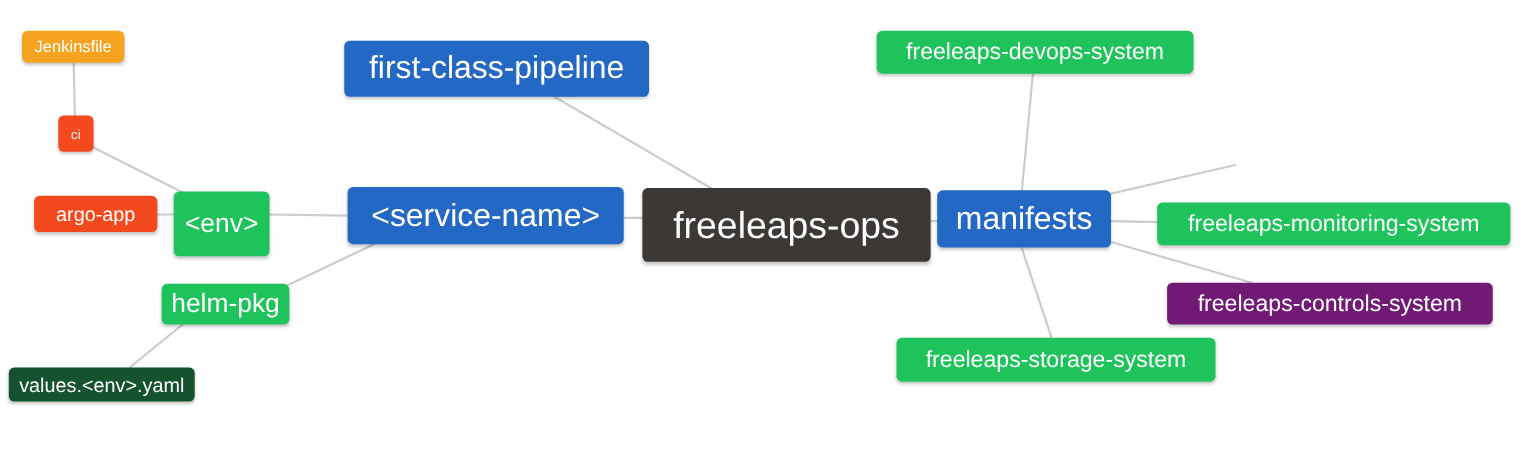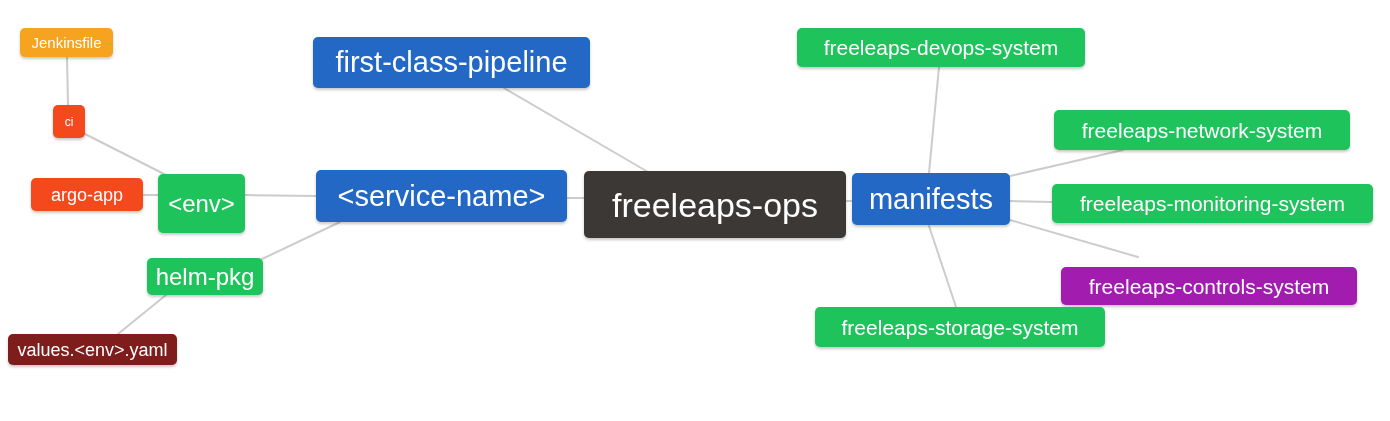--- a/index.html
+++ b/index.html
@@ -56,23 +56,22 @@
       <line x1="1010" y1="176" x2="1123" y2="150" stroke="#cccccc" stroke-width="2" stroke-linecap="round"></line>
       <line x1="1010" y1="201" x2="1052" y2="202" stroke="#cccccc" stroke-width="2" stroke-linecap="round"></line>
       <line x1="1010" y1="220" x2="1138" y2="257" stroke="#cccccc" stroke-width="2" stroke-linecap="round"></line>
       <line x1="929" y1="226" x2="956" y2="307" stroke="#cccccc" stroke-width="2" stroke-linecap="round"></line>
     </svg>
 <div class="node" style="left: 20px; top: 28px; width: 93px; height: 29px; font-size: 15px; background: rgb(246, 164, 31); color: rgb(255, 255, 255);">Jenkinsfile</div>
     <div class="node" style="left: 53px; top: 105px; width: 32px; height: 33px; font-size: 12px; background: rgb(244, 73, 28); color: rgb(255, 255, 255);">ci</div>
     <div class="node" style="left: 31px; top: 178px; width: 112px; height: 33px; font-size: 18px; background: rgb(244, 73, 28); color: #ffffff;">argo-app</div>
     <div class="node" style="left: 158px; top: 174px; width: 87px; height: 59px; font-size: 24px; background: rgb(31, 195, 92); color: rgb(255, 255, 255);">&lt;env&gt;</div>
     <div class="node" style="left: 147px; top: 258px; width: 116px; height: 37px; font-size: 24px; background: rgb(31, 195, 92); color: rgb(255, 255, 255);">helm-pkg</div>
-    <div class="node" style="left: 8px; top: 334px; width: 169px; height: 31px; font-size: 18px; background: #7f1d1d; color: rgb(255, 255, 255);">values.&lt;env&gt;.yaml</div>
+    <div class="node" style="left: 8px; top: 334px; width: 169px; height: 31px; font-size: 18px; background: #14532d; color: rgb(255, 255, 255);">values.&lt;env&gt;.yaml</div>
     <div class="node" style="left: 313px; top: 37px; width: 277px; height: 51px; font-size: 29px; background: rgb(35, 104, 196); color: rgb(255, 255, 255);">first-class-pipeline</div>
     <div class="node" style="left: 316px; top: 170px; width: 251px; height: 52px; font-size: 29px; background: rgb(35, 104, 196); color: rgb(255, 255, 255);">&lt;service-name&gt;</div>
     <div class="node" style="left: 584px; top: 171px; width: 262px; height: 67px; font-size: 34px; background: rgb(59, 56, 53); color: rgb(255, 255, 255);">freeleaps-ops</div>
     <div class="node" style="left: 852px; top: 173px; width: 158px; height: 52px; font-size: 29px; background: rgb(35, 104, 196); color: rgb(255, 255, 255);">manifests</div>
     <div class="node" style="left: 797px; top: 28px; width: 288px; height: 39px; font-size: 21px; background: rgb(31, 195, 92); color: rgb(255, 255, 255);">freeleaps-devops-system</div>
-    <div class="node" style="left: 1054px; top: 110px; width: 296px; height: 40px; font-size: 21px; background: rgb(31, 195, 92); color: rgb(255, 255, 255);">freeleaps-network-system</div>
     <div class="node" style="left: 1052px; top: 184px; width: 321px; height: 39px; font-size: 21px; background: rgb(31, 195, 92); color: rgb(255, 255, 255);">freeleaps-monitoring-system</div>
-    <div class="node" style="left: 1061px; top: 257px; width: 296px; height: 38px; font-size: 21px; background: #a21caf; color: rgb(255, 255, 255); margin-top: 10px;">freeleaps-controls-system</div>
+    <div class="node" style="left: 1061px; top: 257px; width: 296px; height: 38px; font-size: 21px; background: #701a75; color: rgb(255, 255, 255);">freeleaps-controls-system</div>
     <div class="node" style="left: 815px; top: 307px; width: 290px; height: 40px; font-size: 21px; background: rgb(31, 195, 92); color: rgb(255, 255, 255); text-align: center;">freeleaps-storage-system</div>
   </div>
 
 </body></html>

